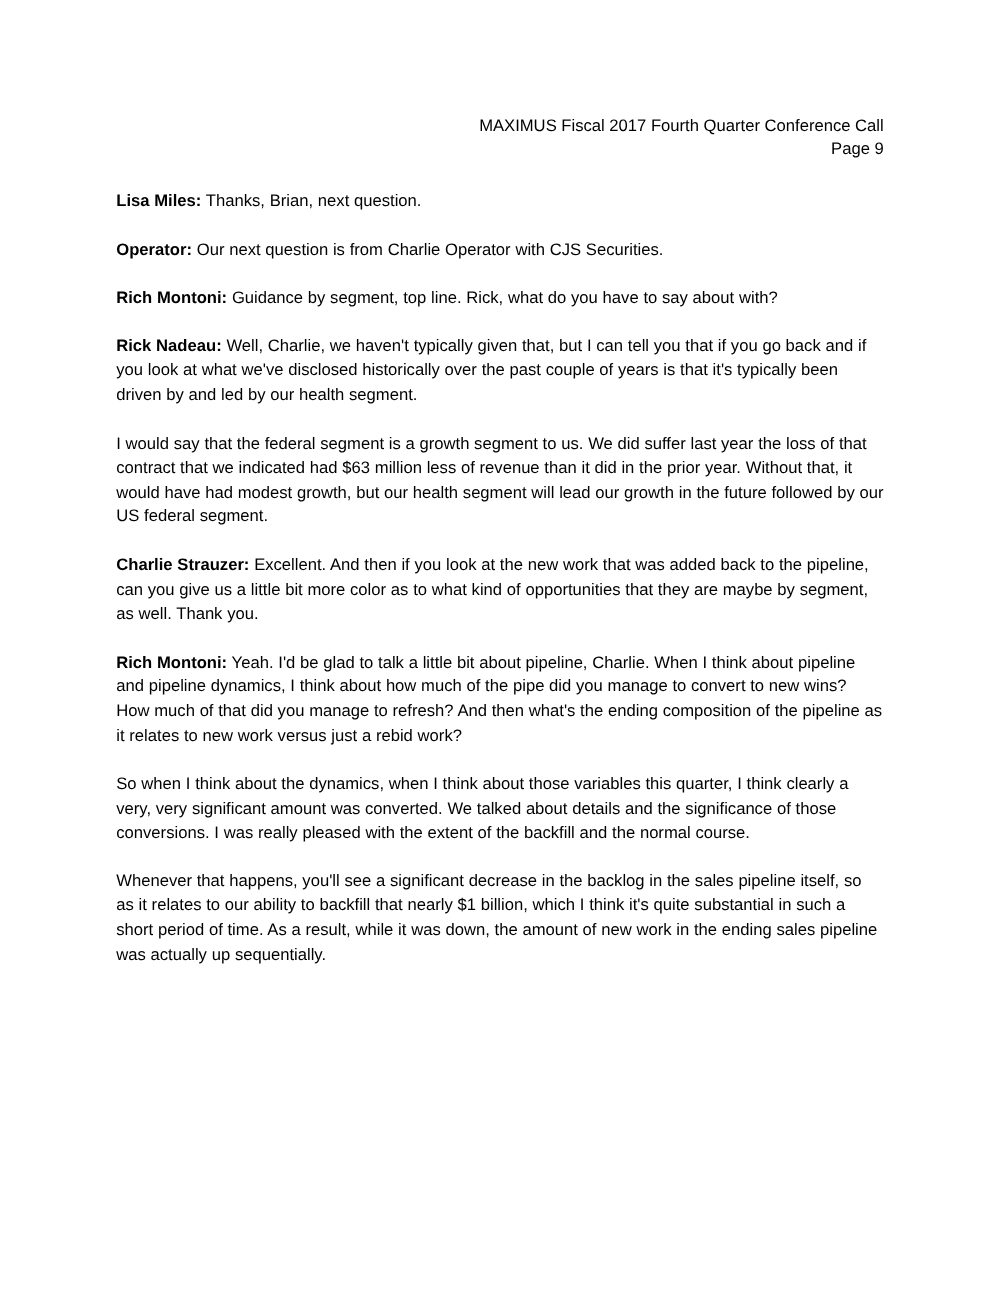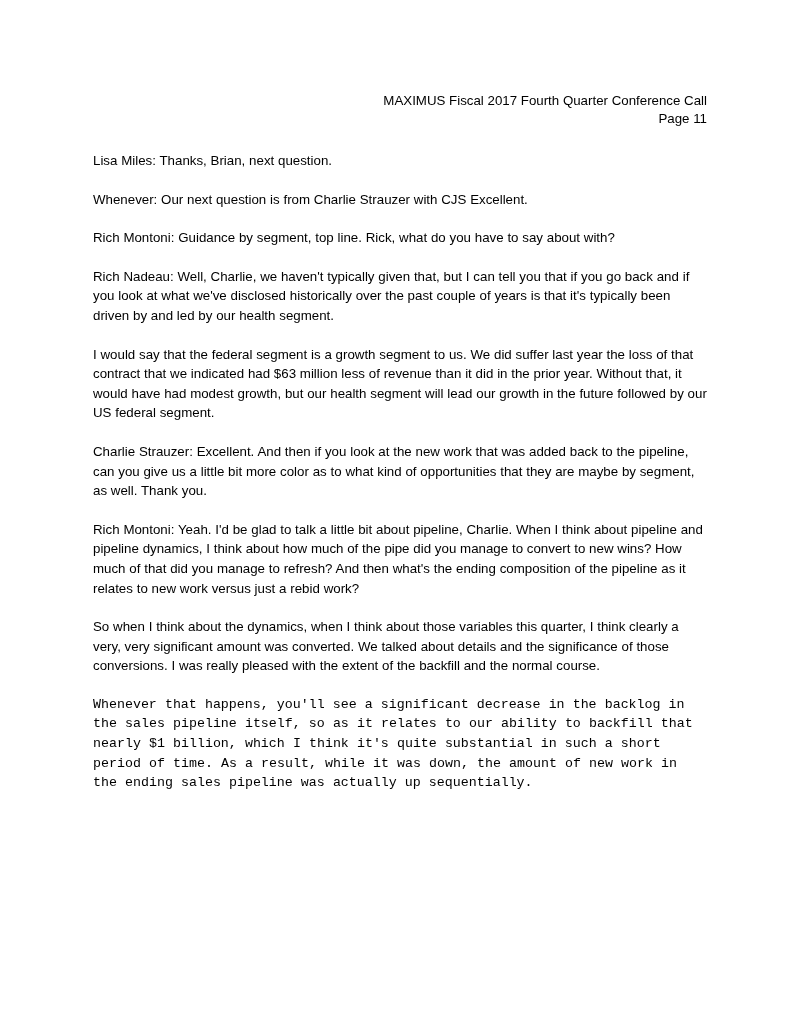--- a/index.html
+++ b/index.html
@@ -39,42 +39,41 @@
   }
   p.para {
     font-size: 13.3px;
     line-height: 19.6px;
     margin: 0 0 19px 0;
     text-align: left;
     word-spacing: 0.1px;
   }
   p.para:last-child {
     margin-bottom: 4px;
-    font-family: Liberation Mono, monospace;
   }
   .speaker {
-    font-weight: normal;
+    font-weight: bold;
   }
 </style>
 </head>
 <body>
 
 <div class="page">
   <div class="content">
 
     <div class="doc-header">
       <div>MAXIMUS Fiscal 2017 Fourth Quarter Conference Call</div>
-      <div>Page 11</div>
+      <div>Page 9</div>
     </div>
 
     <div class="body-text">
         <p class="para"><span class="speaker">Lisa Miles:</span><span> Thanks, Brian, next question.</span></p>
-        <p class="para"><span class="speaker">Whenever:</span><span> Our next question is from Charlie Strauzer with CJS Excellent.</span></p>
+        <p class="para"><span class="speaker">Operator:</span><span> Our next question is from Charlie Operator with CJS Securities.</span></p>
         <p class="para"><span class="speaker">Rich Montoni:</span><span> Guidance by segment, top line. Rick, what do you have to say about with?</span></p>
-        <p class="para"><span class="speaker">Rich Nadeau:</span><span> Well, Charlie, we haven't typically given that, but I can tell you that if you go back and if you look at what we've disclosed historically over the past couple of years is that it's typically been driven by and led by our health segment.</span></p>
+        <p class="para"><span class="speaker">Rick Nadeau:</span><span> Well, Charlie, we haven't typically given that, but I can tell you that if you go back and if you look at what we've disclosed historically over the past couple of years is that it's typically been driven by and led by our health segment.</span></p>
         <p class="para"><span>I would say that the federal segment is a growth segment to us. We did suffer last year the loss of that contract that we indicated had $63 million less of revenue than it did in the prior year. Without that, it would have had modest growth, but our health segment will lead our growth in the future followed by our US federal segment.</span></p>
         <p class="para"><span class="speaker">Charlie Strauzer:</span><span> Excellent. And then if you look at the new work that was added back to the pipeline, can you give us a little bit more color as to what kind of opportunities that they are maybe by segment, as well. Thank you.</span></p>
         <p class="para"><span class="speaker">Rich Montoni:</span><span> Yeah. I'd be glad to talk a little bit about pipeline, Charlie. When I think about pipeline and pipeline dynamics, I think about how much of the pipe did you manage to convert to new wins? How much of that did you manage to refresh? And then what's the ending composition of the pipeline as it relates to new work versus just a rebid work?</span></p>
         <p class="para"><span>So when I think about the dynamics, when I think about those variables this quarter, I think clearly a very, very significant amount was converted. We talked about details and the significance of those conversions. I was really pleased with the extent of the backfill and the normal course.</span></p>
         <p class="para"><span>Whenever that happens, you'll see a significant decrease in the backlog in the sales pipeline itself, so as it relates to our ability to backfill that nearly $1 billion, which I think it's quite substantial in such a short period of time. As a result, while it was down, the amount of new work in the ending sales pipeline was actually up sequentially.</span></p>
       </div>
 
   </div>
 </div>
 

